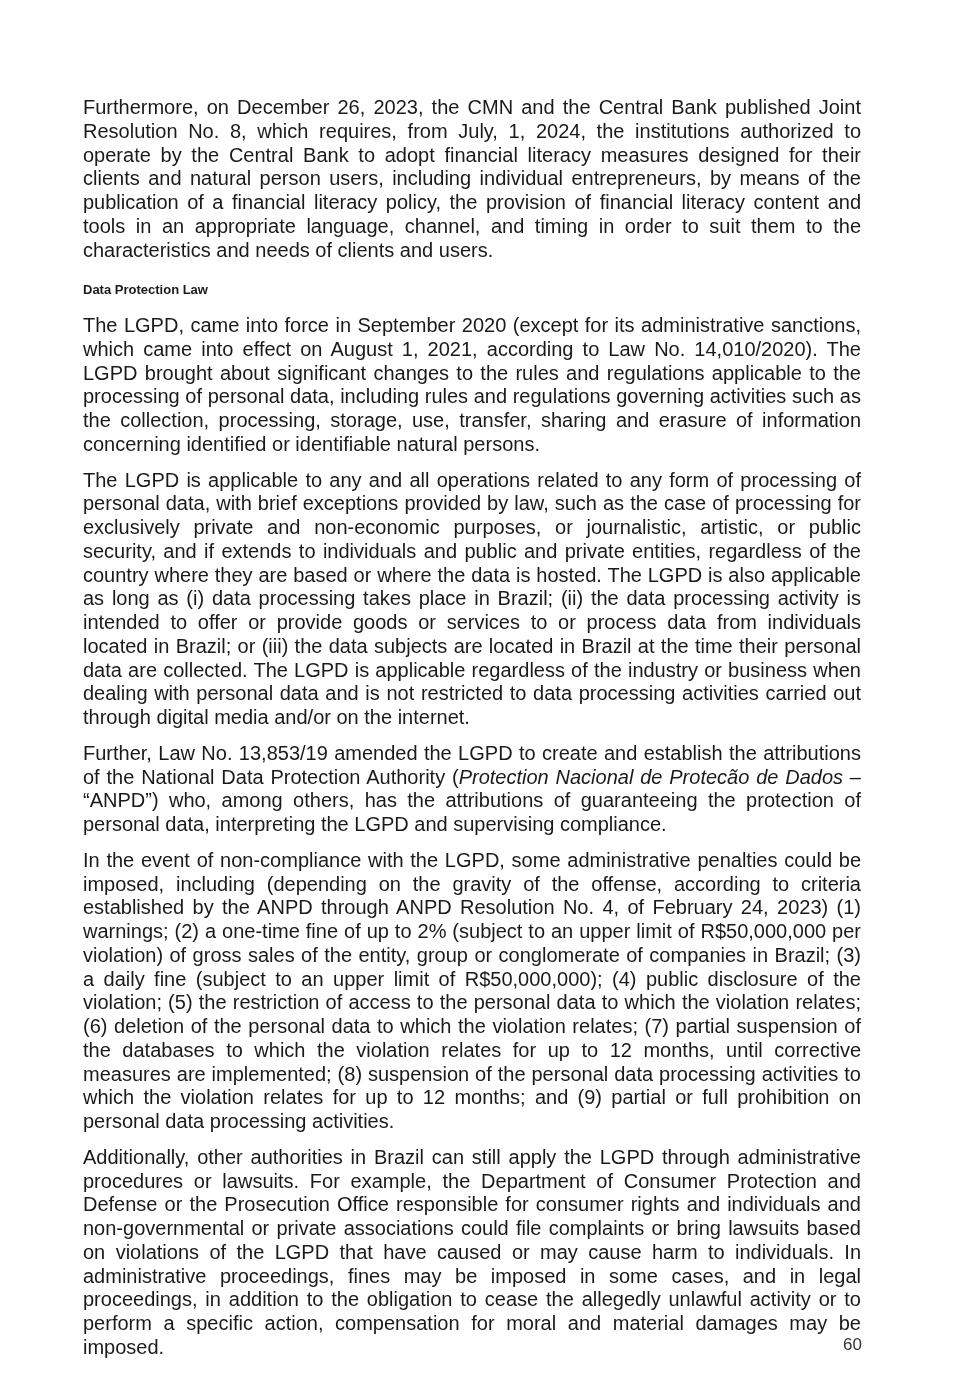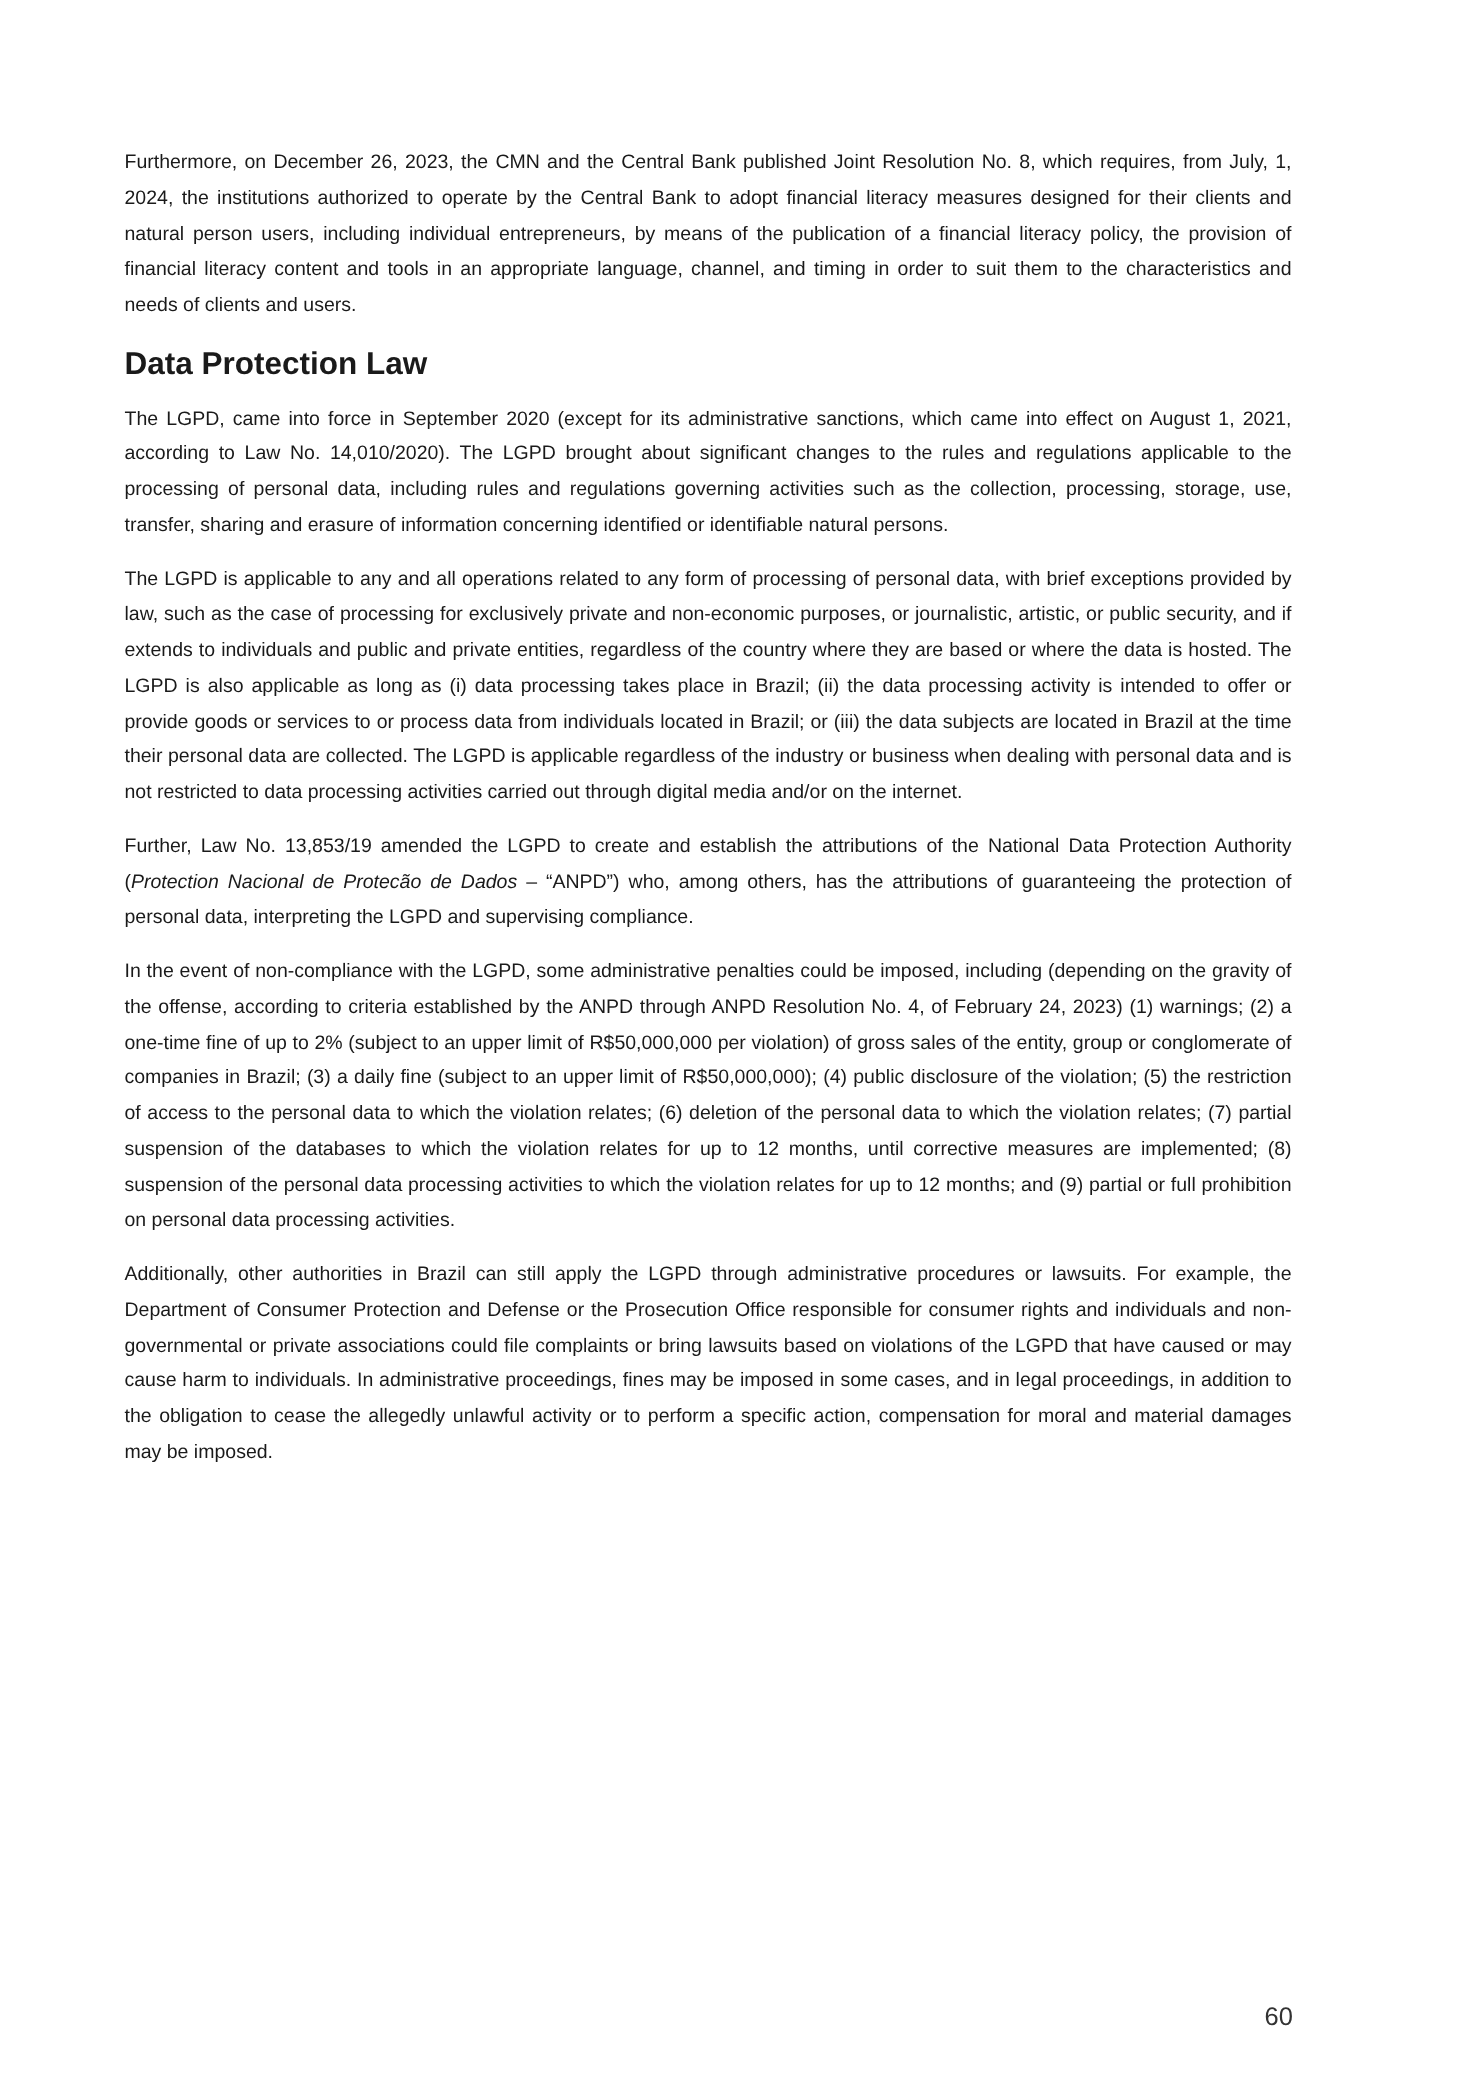--- a/index.html
+++ b/index.html
@@ -16,27 +16,27 @@
       color: #1a1a1a;
     }
     .page {
       position: absolute;
       left: 83px;
       top: 96px;
       width: 778px;
     }
     p {
       margin: 0 0 12px 0;
-      font-size: 13px;
+      font-size: 20px;
       line-height: 23.75px;
       text-align: justify;
     }
     h2 {
       margin: 16px 0 12px 0;
-      font-size: 21px;
+      font-size: 13px;
       line-height: 23.75px;
       font-weight: bold;
     }
     em { font-style: italic; }
     .page-number {
       position: absolute;
       left: 836px;
       top: 1335px;
       width: 26px;
       text-align: right;

